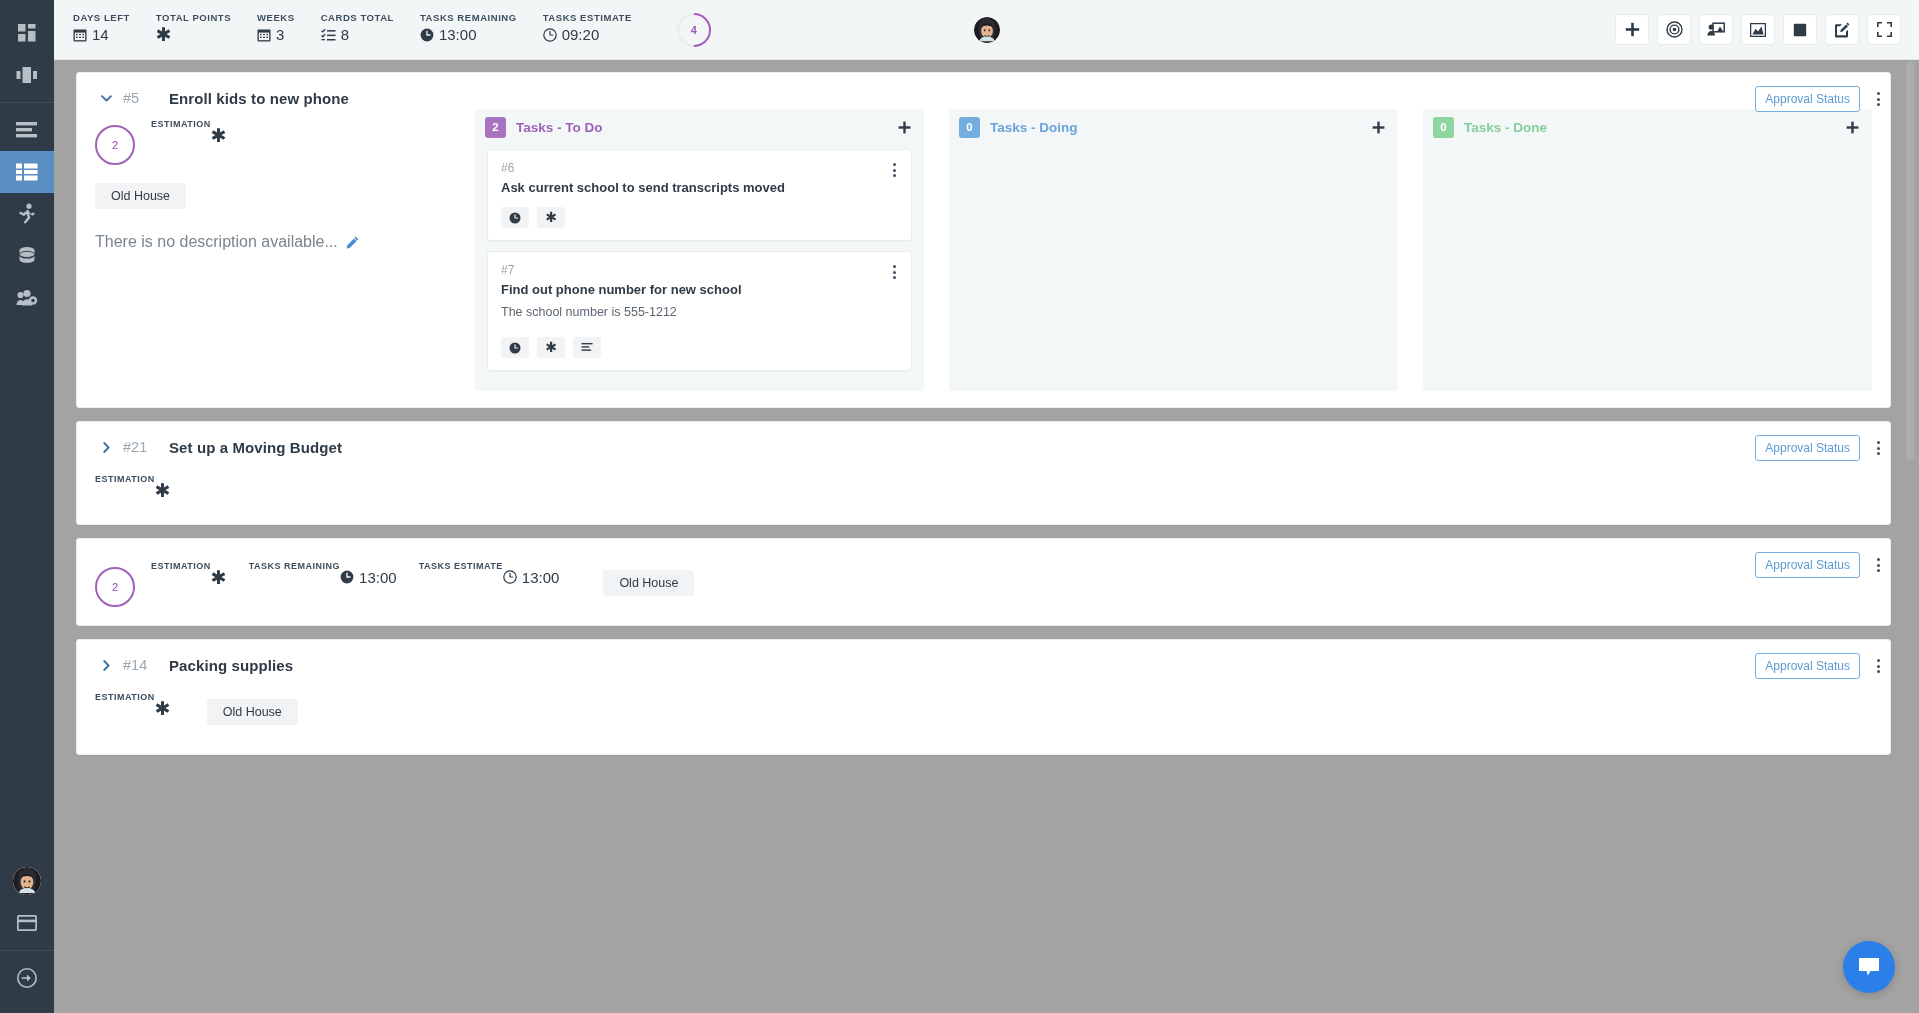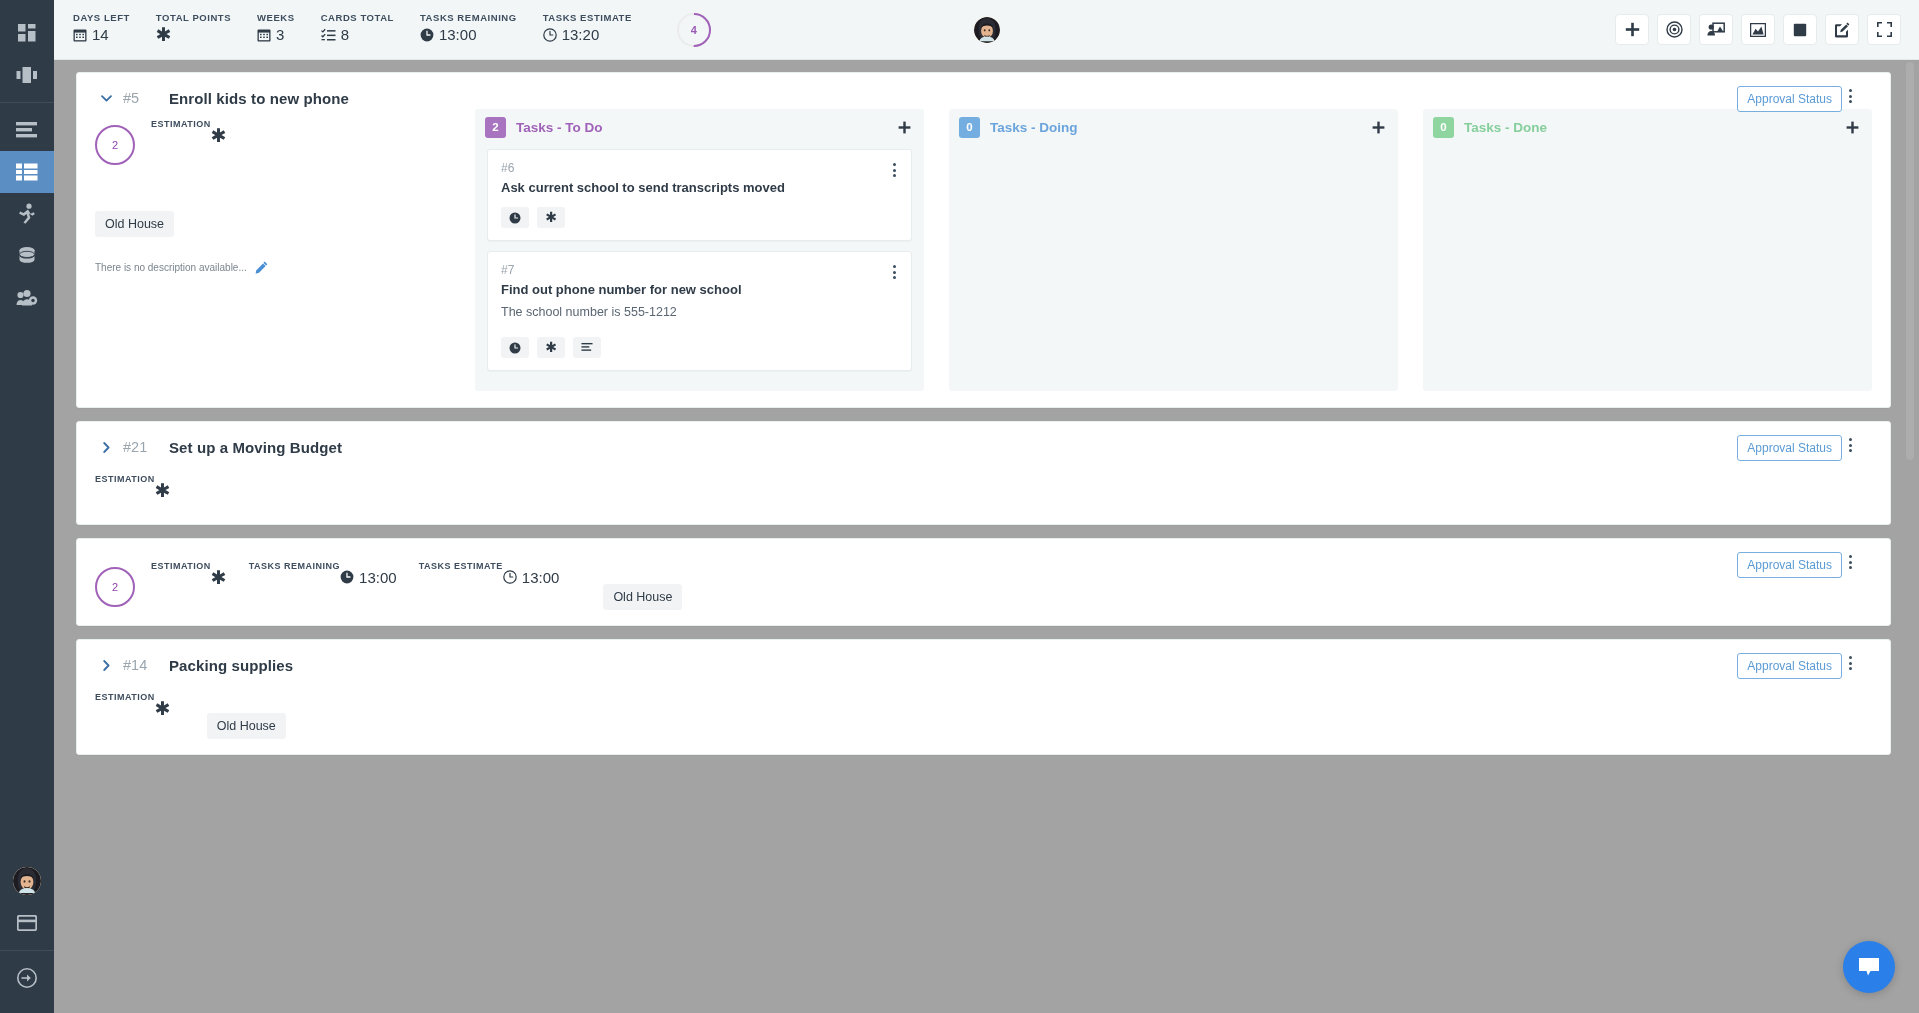--- a/index.html
+++ b/index.html
@@ -66,38 +66,38 @@
 
   .story {
     background: #ffffff; border: 1px solid #e9eeef; border-radius: 3px;
     margin-bottom: 13px; padding: 14px 18px 16px 18px; position: relative;
     box-shadow: 0 1px 1px rgba(0,0,0,.03);
   }
   .story-head { display: flex; align-items: center; gap: 0; }
   .caret { width: 22px; height: 22px; display: flex; align-items: center; justify-content: center; cursor: pointer; color: #3b6ea5; }
   .story-num { font-size: 14.5px; color: #9aa5ae; margin-left: 6px; min-width: 30px; }
   .story-title { font-size: 15px; font-weight: bold; color: #2f3b47; margin-left: 16px; letter-spacing: .1px; }
-  .story-actions { position: absolute; right: 32px; top: 13px; display: flex; gap: 0; }
+  .story-actions { position: absolute; right: 4px; top: 13px; display: flex; align-items: center; gap: 10px; }
   .approval-btn { border: 1px solid #78aede; color: #5b9bd5; background: #fff; border-radius: 3px;
                   font-size: 12px; padding: 5px 9px; cursor: pointer; font-family: "Liberation Sans", sans-serif; }
   .kebab { width: 16px; height: 20px; display: flex; flex-direction: column; align-items: center;
            justify-content: center; gap: 2.5px; cursor: pointer; }
   .kebab i { width: 3px; height: 3px; border-radius: 50%; background: #3d4d5e; display: block; }
 
   .story-body { display: flex; }
   .meta-col { width: 380px; flex: 0 0 380px; padding-top: 10px; }
   .meta-row { display: flex; align-items: flex-start; }
   .est-ring { width: 40px; height: 40px; border-radius: 50%; border: 2.5px solid #a062b8;
               display: flex; align-items: center; justify-content: center; font-size: 11px;
               color: #8e44ad; margin-right: 16px; flex: 0 0 40px; margin-top: 6px; }
   .mini-stat { display: flex; margin-right: 22px; }
   .mini-label { font-size: 9px; font-weight: bold; color: #3d4d5e; letter-spacing: .5px; white-space: nowrap; }
   .mini-value { display: flex; align-items: center; gap: 5px; font-size: 15px; color: #2f3b47; margin-top: 4px; height: 24px; }
-  .tag { background: #f1f3f4; border-radius: 3px; font-size: 12.5px; color: #2f3b47; padding: 6px 10px; display: inline-block; margin-top: 28px; }
-  .desc { font-size: 10px; color: #7b858e; margin-top: 24px; display: flex; align-items: center; gap: 8px; }
+  .tag { background: #f1f3f4; border-radius: 3px; font-size: 12.5px; color: #2f3b47; padding: 6px 16px; display: inline-block; }
+  .desc { font-size: 16px; color: #7b858e; margin-top: 24px; display: flex; align-items: center; gap: 8px; }
 
   
   .cols { display: flex; gap: 25px; flex: 1; }
   .col { flex: 1; background: #f3f7f8; border-radius: 3px; min-height: 280px; padding: 0 0 10px 0; }
   .col-head { display: flex; align-items: center; height: 36px; padding: 0 12px 0 10px; position: relative; }
   .count { min-width: 21px; height: 21px; border-radius: 3px; display: flex; align-items: center;
            justify-content: center; font-size: 11.5px; font-weight: bold; color: #fff; padding: 0 5px; }
   .col-title { font-size: 13.5px; font-weight: bold; margin-left: 10px; }
   .col-plus { position: absolute; right: 10px; top: 8px; width: 20px; height: 20px;
               display: flex; align-items: center; justify-content: center; cursor: pointer; color: #2f3b47; }
@@ -301,21 +301,21 @@
             </div>
           </div>
 
           <div class="stat">
             <div class="stat-label">TASKS ESTIMATE</div>
             <div class="stat-value">
               <svg width="14" height="14" viewBox="0 0 14 14">
                 <circle cx="7" cy="7" r="6.2" fill="none" stroke="#2f3b47" stroke-width="1.2"></circle>
                 <path d="M7 3.4 L7 7 L9.8 7" fill="none" stroke="#2f3b47" stroke-width="1.2" stroke-linecap="round"></path>
               </svg>
-              <span>13:20</span>
+              <span>09:20</span>
             </div>
           </div>
 
           <div class="ring">
             <svg width="36" height="36" viewBox="0 0 36 36" style="position:absolute;inset:0">
               <circle cx="18" cy="18" r="15.5" fill="none" stroke="#ececec" stroke-width="3"></circle>
               <circle cx="18" cy="18" r="15.5" fill="none" stroke="#a062b8" stroke-width="3" stroke-dasharray="48.7 97.4" transform="rotate(-90 18 18)"></circle>
             </svg>
             <div class="ring-inner">4</div>
           </div>

